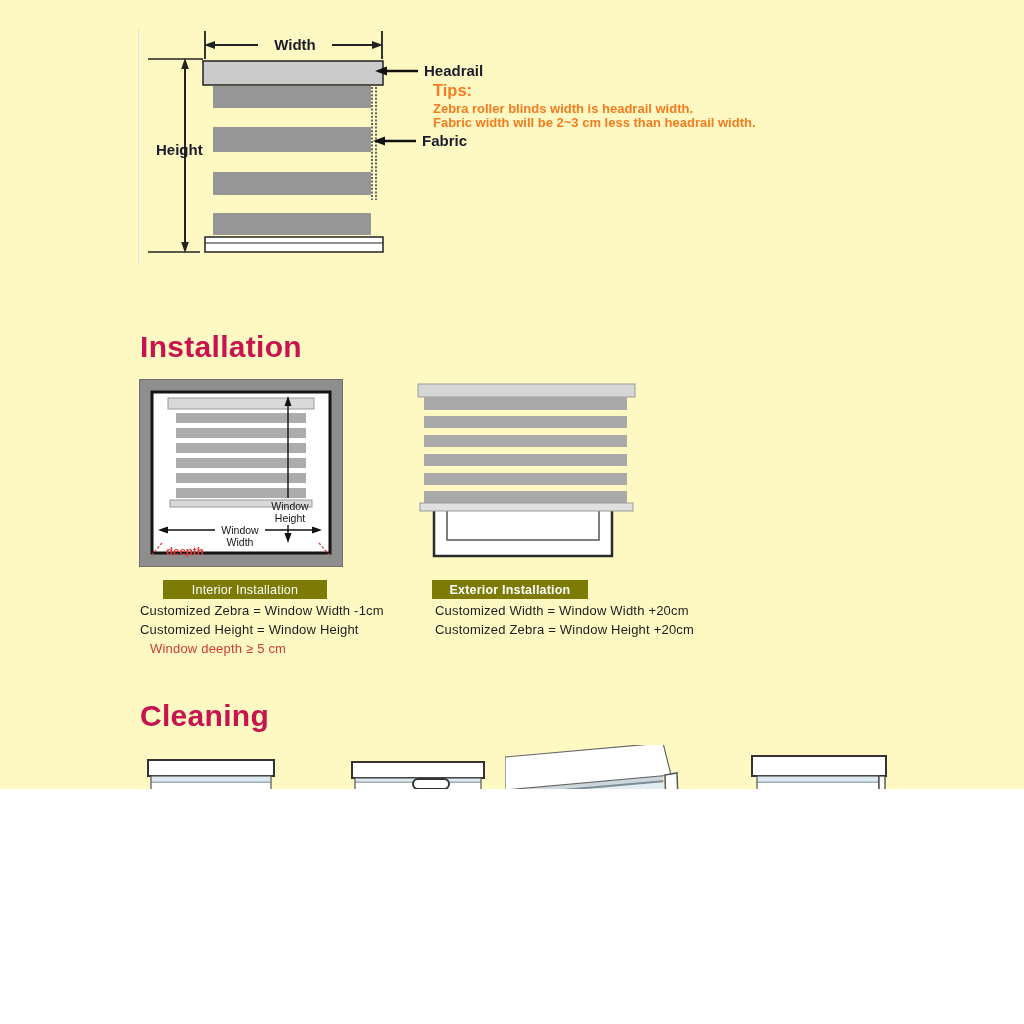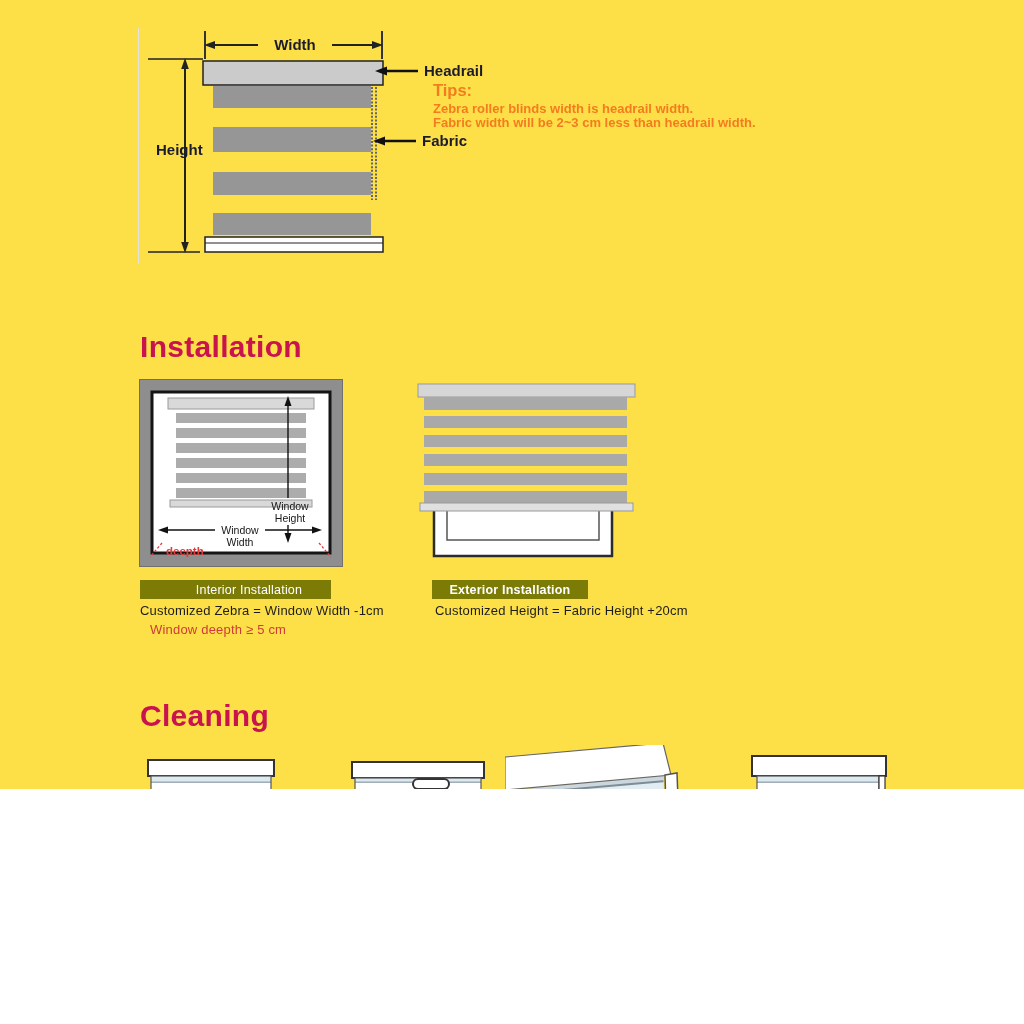--- a/index.html
+++ b/index.html
@@ -1,17 +1,17 @@
 <!DOCTYPE html>
 <html style="--heading-pink: #C9134F; --tip-orange: #F47B20; --olive-bg: #7B7B05; --note-red: #D03A3A; --deepth-red: #E23B3B; --headrail-gray: #CBCBCB; --fabric-gray: #969696; --frame-gray: #8E8E8E; --stripe-blue: #DCE9F0;"><head>
 <meta charset="utf-8">
 <style>
   html,body{margin:0;padding:0;background:#fff;}
   .canvas{
-    position:relative;width:1024px;height:789px;background:#fde047;overflow:hidden;
+    position:relative;width:1024px;height:789px;background:#fef9c3;overflow:hidden;
     font-family:"Liberation Sans","DejaVu Sans",sans-serif;
   }
   .abs{position:absolute;}
   .section-heading{
     font-weight:bold;font-size:30px;line-height:32px;letter-spacing:.3px;
     color:var(--heading-pink,#C9134F);
   }
   .badge{
     position:absolute;display:flex;align-items:center;justify-content:center;
     background:var(--olive-bg,#7B7B05);color:#fff;font-size:12.5px;letter-spacing:.2px;
@@ -127,29 +127,31 @@
       <rect x="8" y="19" width="203" height="13"></rect>
       <rect x="8" y="38" width="203" height="12"></rect>
       <rect x="8" y="57" width="203" height="12"></rect>
       <rect x="8" y="76" width="203" height="12"></rect>
       <rect x="8" y="95" width="203" height="12"></rect>
       <rect x="8" y="113" width="203" height="12"></rect>
     </g>
     <rect x="4" y="125" width="213" height="8" fill="#E0E0E0" stroke="#999"></rect>
   </svg>
 
-  <div class="badge" style="left:140px;top:580px;width:164px;height:19px;padding-left:27px;">Interior Installation</div>
+  <div class="badge" style="left:163px;top:580px;width:164px;height:19px;">Interior Installation</div>
   <div class="badge" style="left:432px;top:580px;width:156px;height:19px;font-weight:bold;">Exterior Installation</div>
 
   <div class="formula-block" style="left:140px;top:601px;">
     <div>Customized Zebra = Window Width -1cm</div>
+    <div>Customized Height = Window Height</div>
     <div class="note">Window deepth ≥ 5 cm</div>
   </div>
   <div class="formula-block" style="left:435px;top:601px;">
-    <div>Customized Height = Fabric Height +20cm</div>
+    <div>Customized Width = Window Width +20cm</div>
+    <div>Customized Zebra = Window Height +20cm</div>
   </div>
 
   <div class="abs section-heading" style="left:140px;top:700px;">Cleaning</div>
 
   <svg class="abs" style="left:140px;top:748px;" width="200" height="228" viewBox="0 0 200 228">
     <defs>
       <pattern id="sp1" patternUnits="userSpaceOnUse" width="8" height="23">
         <rect width="8" height="23" fill="#fff"></rect>
         <rect width="8" height="1.3" fill="#8D9CA6"></rect>
         <rect y="1.3" width="8" height="9.2" fill="#DCE9F0"></rect>

